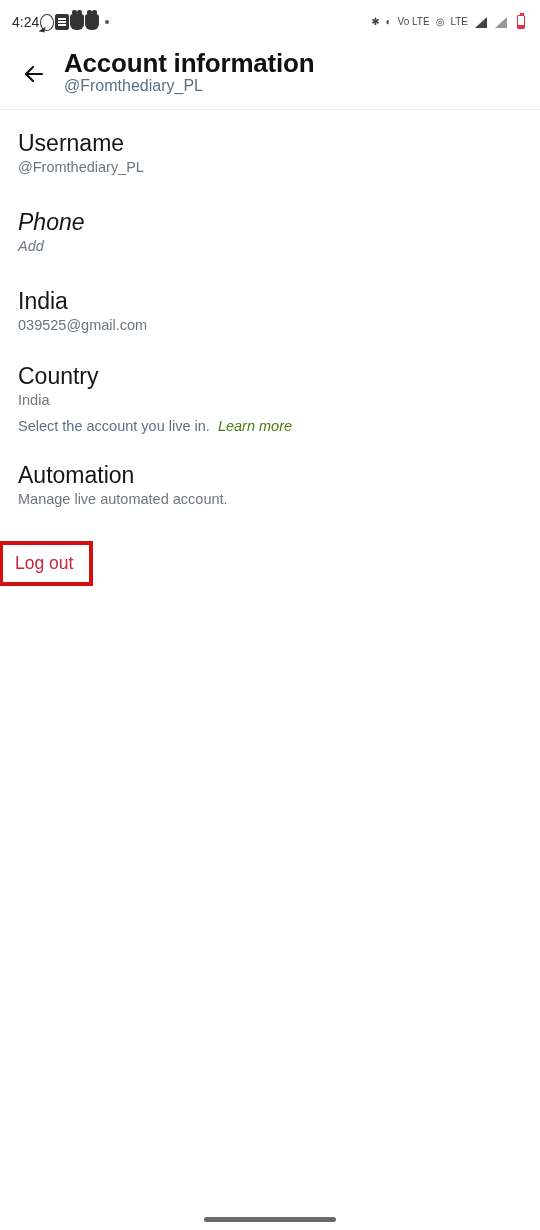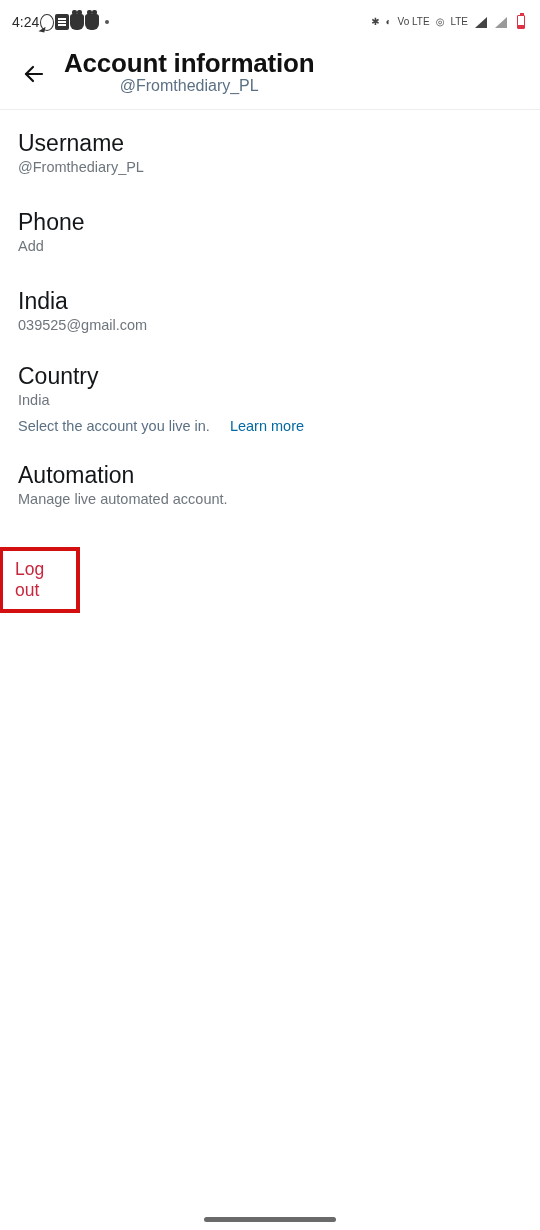--- a/index.html
+++ b/index.html
@@ -23,46 +23,45 @@
     .status-left { display: flex; align-items: center; gap: 1px; }
     .status-left span { font-size: 14px; }
     .status-right { display: flex; align-items: center; gap: 6px; }
     .status-right span { font-size: 10px; line-height: 10px; }
     .mini-icon { width: 14px; height: 14px; display: inline-flex; align-items: center; justify-content: center; }
     .app-bar {
       display: flex;
       align-items: center;
       padding: 8px 16px 14px 16px;
       border-bottom: 1px solid #eceff1;
-      text-align: center;
     }
     .back-btn {
       width: 36px;
       height: 36px;
       display: flex;
       align-items: center;
       justify-content: center;
       margin-right: 12px;
     }
     .app-titles { display: flex; flex-direction: column; margin-top:-4px;}
     .page-title { font-size: 26px; font-weight: 700; color: #111; letter-spacing: -0.2px;}
     .page-subtitle { font-size: 16px; color: #5b7083; margin-top: -2px;}
     .settings { padding-top: 6px; }
     .row {
       padding: 14px 18px 14px 18px;
     }
     .row.tight { padding-top: 10px; padding-bottom: 10px;}
     .row-label { font-size: 23px; color: #14171a; }
     .row-value { font-size: 14.5px; color: #6e767d; margin-top: 2px; }
     .row-help { font-size: 14.5px; color: #5b7083; margin-top: 10px; }
-    .row-help .learn { color: #0369a1; margin-left: 16px; }
+    .row-help .learn { color: #4d7c0f; margin-left: 4px; font-style: italic; }
     .logout-wrap {
-      margin-top: 26px;
+      margin-top: 20px;
       border: 4px solid #d40f0f;
-      width: 81px;
+      width: 94px;
       padding: 8px 10px 8px 12px;
       margin-left: -1px;
     }
     .logout { color: #c7263c; font-size: 17.5px; }
     .home-indicator {
       position: absolute;
       bottom: 8px;
       left: 50%;
       transform: translateX(-50%);
       width: 132px;
@@ -163,21 +162,21 @@
   </div>
 </div>
 
 <div class="settings">
 
   <div class="row">
     <div class="row-label">Username</div>
     <div class="row-value">@Fromthediary_PL</div>
   </div>
 
-  <div class="row" style="margin-top:6px;">
+  <div class="row" style="margin-top:6px;font-style:italic;">
     <div class="row-label">Phone</div>
     <div class="row-value">Add</div>
   </div>
 
   <div class="row" style="margin-top:6px;">
     <div class="row-label">India</div>
     <div class="row-value">039525@gmail.com</div>
   </div>
 
   <div class="row tight" style="margin-top:6px;">

